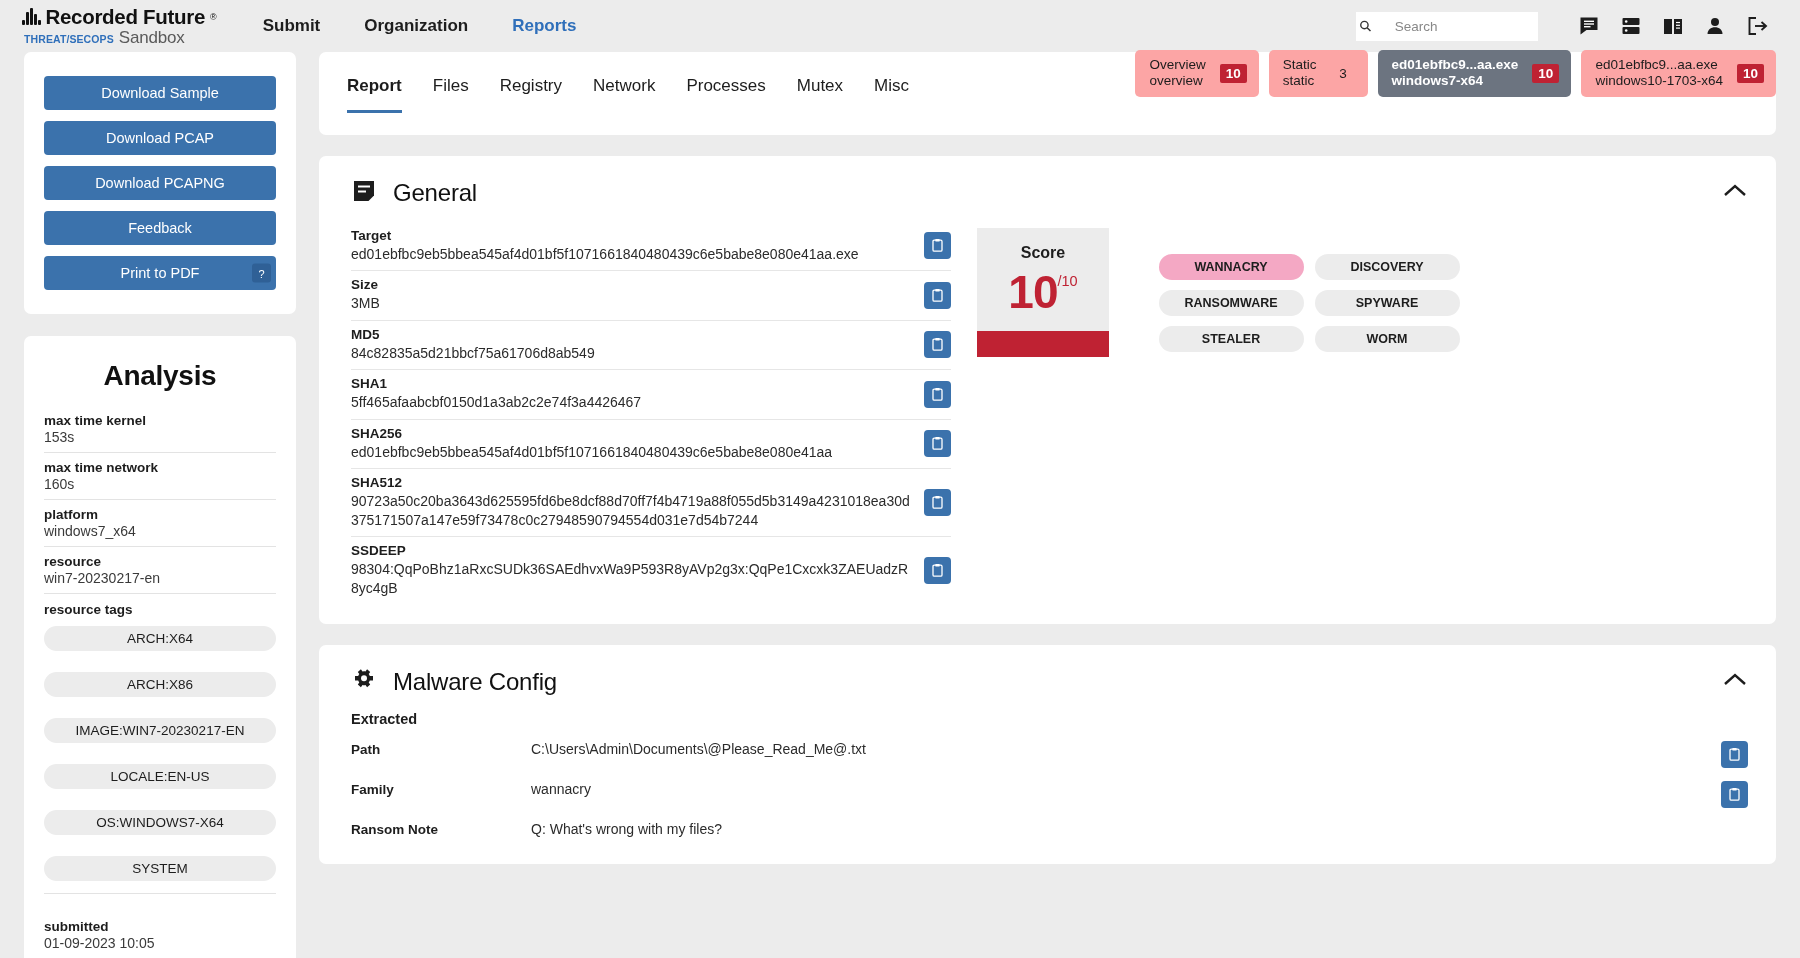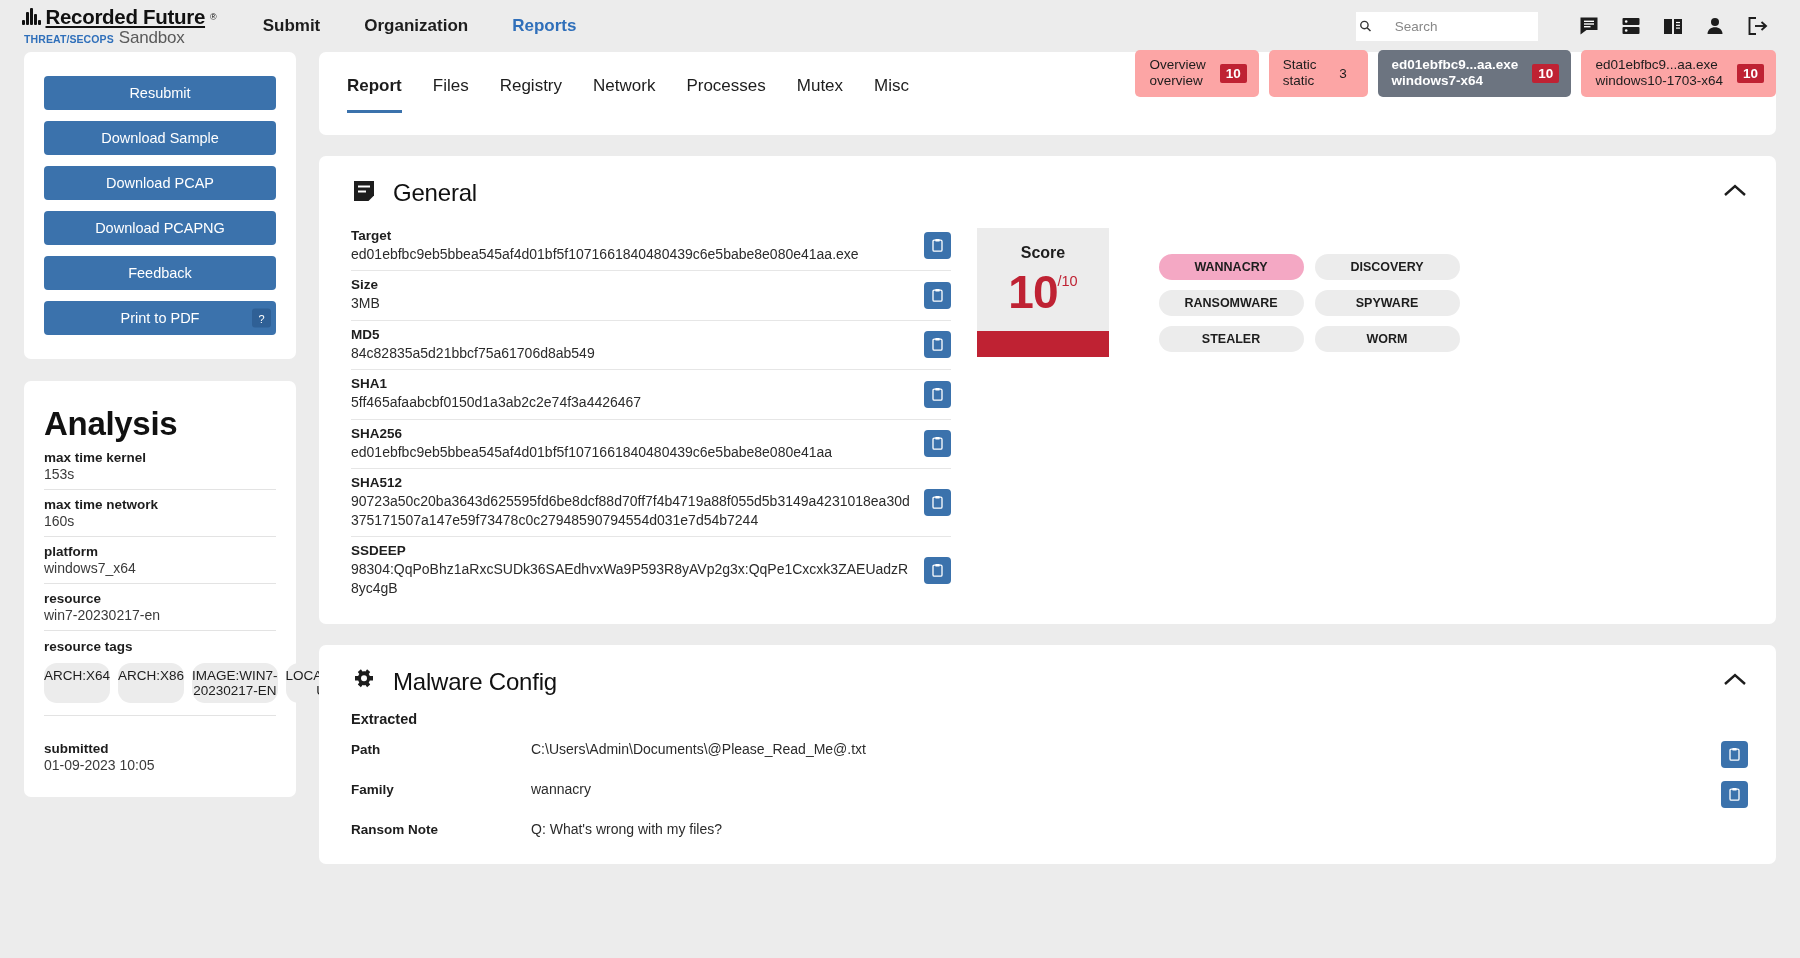--- a/index.html
+++ b/index.html
@@ -16,21 +16,21 @@
     display: flex; align-items: center; padding: 0 22px;
     position: relative;
   }
   .logo { display: flex; flex-direction: column; justify-content: center; margin-right: 46px; }
   .logo-top { display: flex; align-items: center; gap: 5px; }
   .logo-bars { display: flex; align-items: flex-end; gap: 1.5px; height: 17px; }
   .logo-bars i { display: block; width: 2.5px; background: #111; border-radius: 1px; }
   .logo-bars i:nth-child(1){height:5px;} .logo-bars i:nth-child(2){height:13px;}
   .logo-bars i:nth-child(3){height:17px;} .logo-bars i:nth-child(4){height:11px;}
   .logo-bars i:nth-child(5){height:5px;}
-  .logo-name { font-size: 20.5px; font-weight: bold; color: #111; letter-spacing: -0.3px; text-decoration: underline; }
+  .logo-name { font-size: 20.5px; font-weight: bold; color: #111; letter-spacing: -0.3px; }
   .logo-reg { font-size: 9px; color: #111; vertical-align: super; }
   .logo-sub { display: flex; align-items: baseline; gap: 5px; margin-top: -1px; margin-left: 2px;}
   .logo-threat { font-size: 10.5px; font-weight: bold; color: #2f6fba; letter-spacing: 0.1px; }
   .logo-sandbox { font-size: 17px; color: #5a5a5a; letter-spacing: -0.2px; }
   .navlink {
     font-size: 17px; font-weight: bold; color: #1d1d1d;
     margin-right: 44px; cursor: pointer; text-decoration: none;
   }
   .navlink.active { color: #2f6fba; }
   .topbar-right { margin-left: auto; display: flex; align-items: center; gap: 0; }
@@ -78,26 +78,26 @@
     padding: 9px 0; margin-bottom: 11px; cursor: pointer; text-align: center;
     position: relative;
   }
   .sbtn:last-child { margin-bottom: 0; }
   .sbtn .qmark {
     position: absolute; right: 5px; top: 50%; transform: translateY(-50%);
     width: 19px; height: 19px; background: #2f6096; border-radius: 3px;
     font-size: 11px; display: flex; align-items: center; justify-content: center;
   }
 
-  .analysis-title { font-size: 33px; font-weight: bold; color: #111; letter-spacing: -0.3px;}
+  .analysis-title { font-size: 28px; font-weight: bold; color: #111; margin-bottom: 14px; letter-spacing: -0.3px; text-align: center;}
   .meta-row { padding: 7px 0; border-bottom: 1px solid #e3e3e3; }
   .meta-row:last-of-type { border-bottom: none; }
   .meta-k { font-size: 13.5px; font-weight: bold; color: #1d1d1d; }
   .meta-v { font-size: 14px; color: #3a3a3a; margin-top: 1px; }
-  .tags { display: flex; flex-direction: row; gap: 8px; margin-top: 9px; }
+  .tags { display: flex; flex-direction: column; gap: 21px; margin-top: 9px; }
   .tag-pill {
     background: #ececec; border-radius: 13px; text-align: center;
     font-size: 13.5px; color: #1d1d1d; padding: 5px 0;
   }
   .sub-div { border-top: 1px solid #e3e3e3; margin-top: 12px; padding-top: 25px; }
 
   
   .main { flex: 1; display: flex; flex-direction: column; gap: 21px; min-width: 0; }
   .tabs-card { padding: 24px 28px 0 28px; height: 83px; }
   .rtabs { display: flex; gap: 31px; }
@@ -260,21 +260,20 @@
       <span class="badge">10</span>
     </div>
   </div>
 </div>
 
 <div class="page">
 
   <div class="sidebar">
 
     <div class="card">
-      <button class="sbtn">Resubmit</button>
       <button class="sbtn">Download Sample</button>
       <button class="sbtn">Download PCAP</button>
       <button class="sbtn">Download PCAPNG</button>
       <button class="sbtn">Feedback</button>
       <button class="sbtn">
         <span>Print to PDF</span>
         <span class="qmark">?</span>
       </button>
     </div>
 

